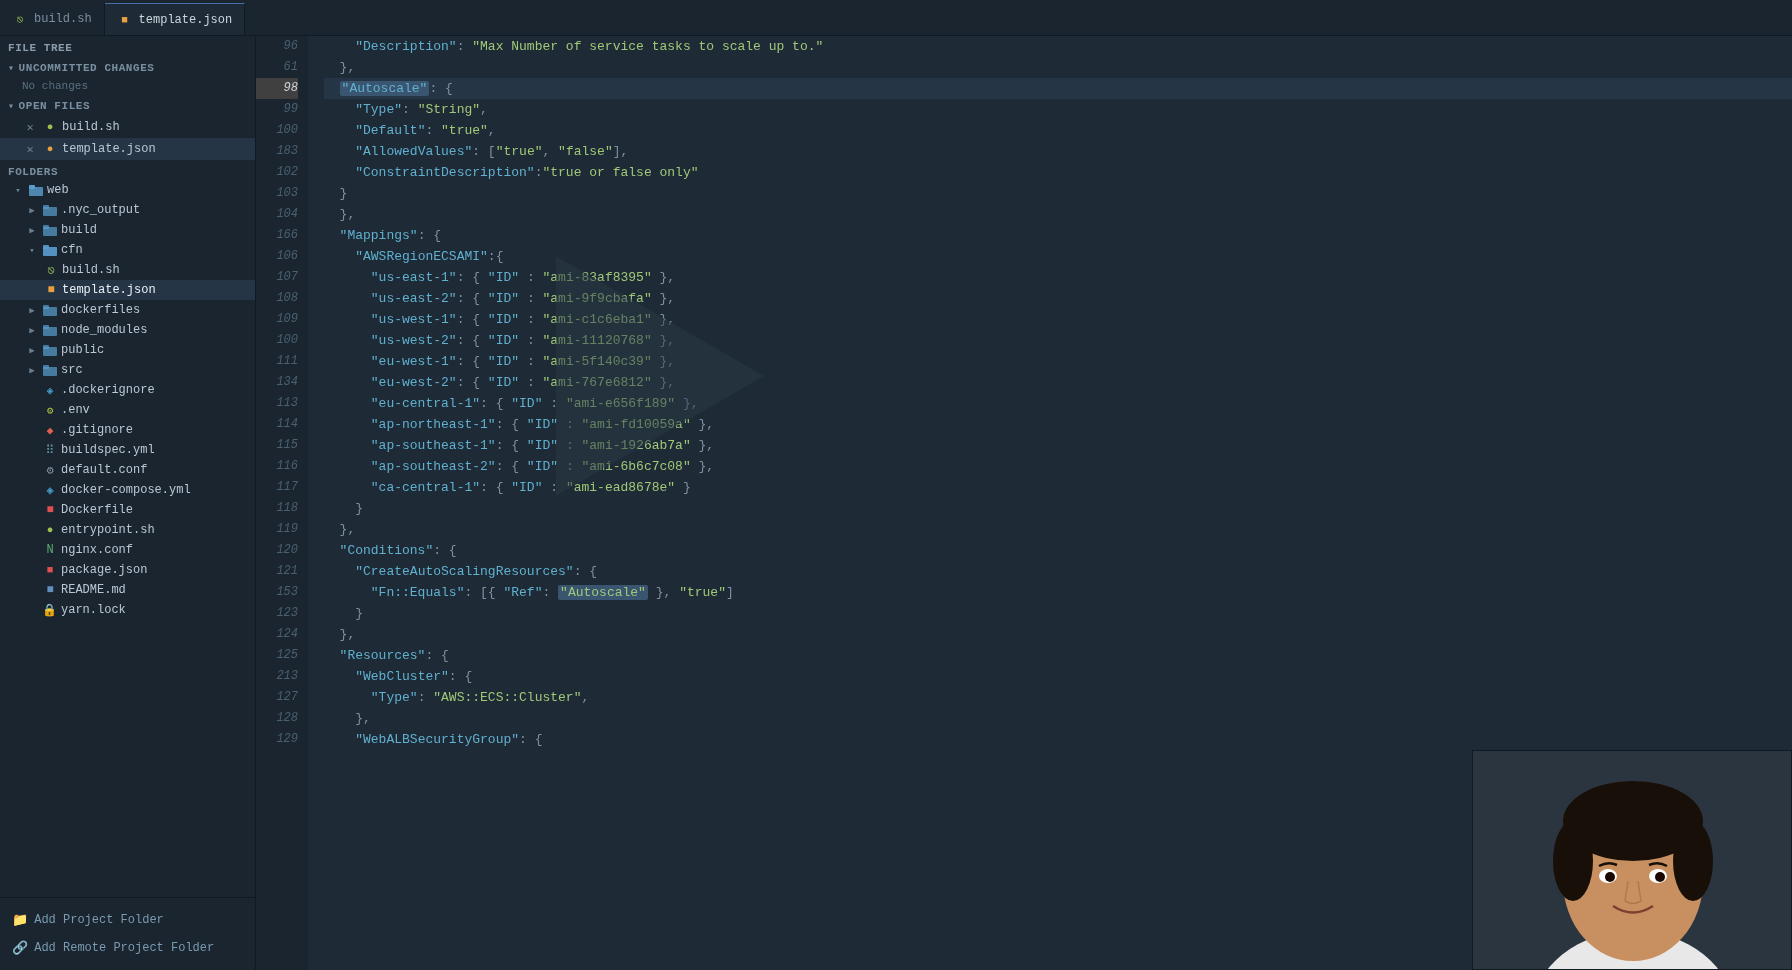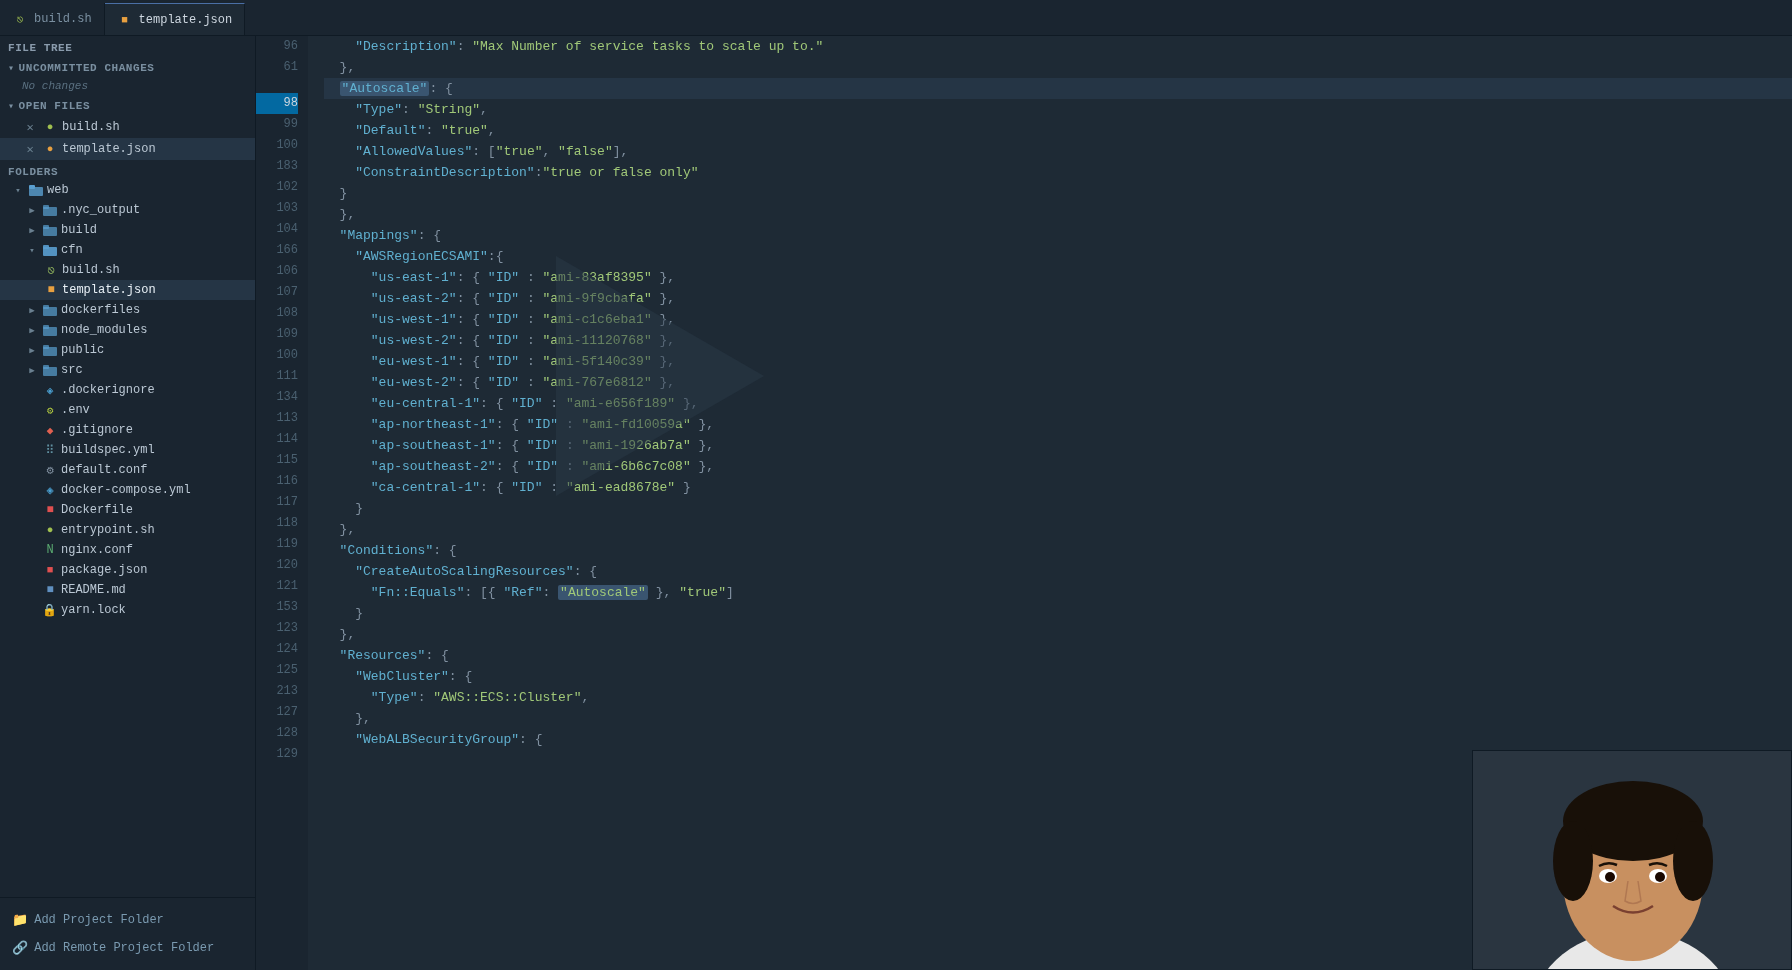--- a/index.html
+++ b/index.html
@@ -80,21 +80,20 @@
       letter-spacing: 0.05em;
     }
     .chevron {
       font-size: 10px;
       color: #7a8fa0;
     }
     .no-changes {
       padding: 2px 8px 4px 22px;
       font-size: 11px;
       color: #5a7080;
-      font-style: italic;
     }
     .open-files-item {
       display: flex;
       align-items: center;
       padding: 3px 8px 3px 22px;
       cursor: pointer;
       gap: 4px;
       font-size: 12px;
       color: #bbc8d4;
     }
@@ -196,25 +195,25 @@
       padding-right: 10px;
       padding-top: 0;
       flex-shrink: 0;
       overflow: hidden;
       padding-top: 0;
     }
     .line-number {
       height: 21px;
       display: block;
       font-size: 12px;
+      font-style: italic;
     }
     .line-number.active {
       color: #cdd6df;
-      background: #0369a1;
-      margin-top: 15px;
+      background: #404040;
     }
     .code-area {
       flex: 1;
       overflow: auto;
       padding-left: 16px;
       padding-top: 0;
     }
     .code-line {
       height: 21px;
       line-height: 21px;

